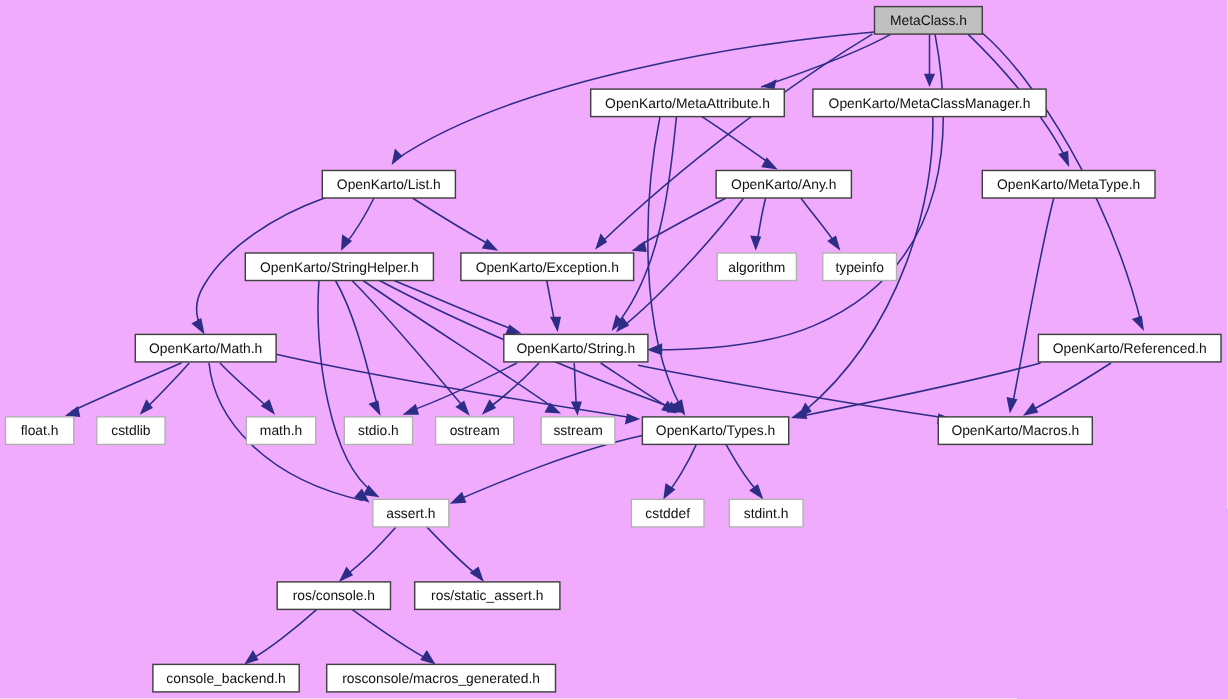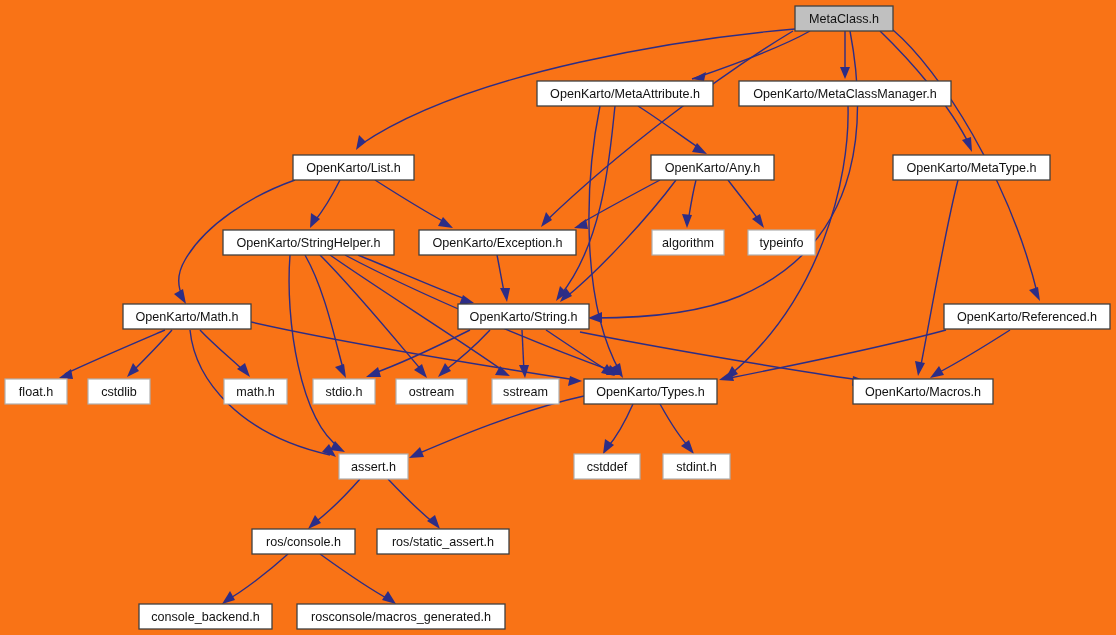--- a/index.html
+++ b/index.html
@@ -4,21 +4,21 @@
 <style>
   html, body {
     margin: 0;
     padding: 0;
     background: #ffffff;
   }
   #graph-root {
     position: relative;
     width: 1116px;
     height: 635px;
-    background: #f97316;
+    background: #f0abfc;
     font-family: "Liberation Sans", sans-serif;
     overflow: hidden;
   }
   svg#graph-svg {
     position: absolute;
     left: 0;
     top: 0;
     width: 1116px;
     height: 635px;
     display: block;

